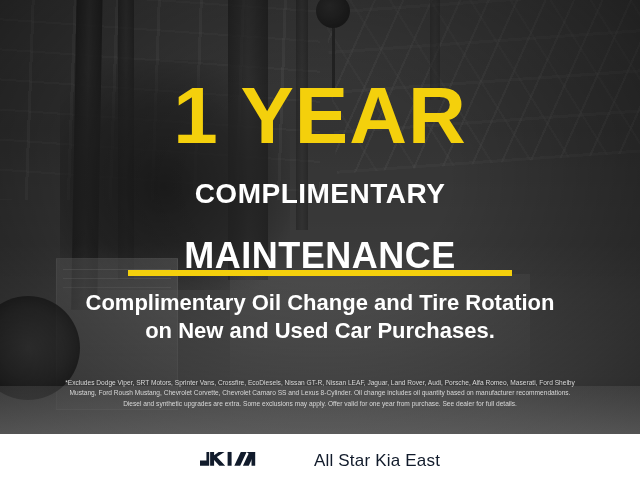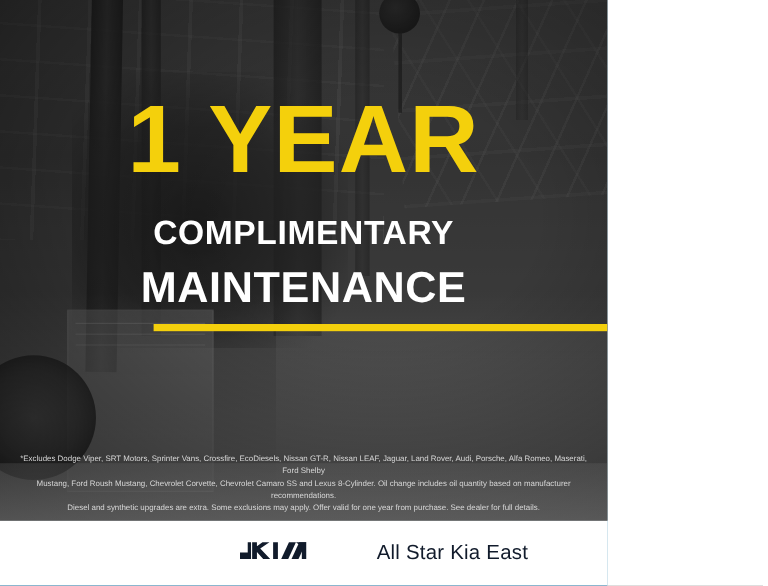--- a/index.html
+++ b/index.html
@@ -11,23 +11,23 @@
   body {
     width: 640px;
     height: 488px;
     overflow: hidden;
     font-family: "Liberation Sans", sans-serif;
     -webkit-font-smoothing: antialiased;
   }
 
   .banner {
     position: relative;
-    width: 506px;
+    width: 640px;
     height: 488px;
-    background: #0369a1;
+    background: #701a75;
     overflow: hidden;
   }
 
   
   .photo {
     position: absolute;
     left: 0;
     top: 0;
     width: 640px;
     height: 434px;
@@ -168,21 +168,21 @@
     font-size: 28px;
     line-height: 36px;
     font-weight: 700;
     letter-spacing: 0.5px;
     color: #ffffff;
     white-space: nowrap;
   }
   .headline-maintenance {
     position: absolute;
     left: 0; right: 0;
-    top: 222px;
+    top: 238px;
     font-size: 36px;
     line-height: 36px;
     font-weight: 700;
     letter-spacing: 0.5px;
     color: #ffffff;
     white-space: nowrap;
   }
 
   .divider {
     position: absolute;
@@ -266,20 +266,24 @@
   <div class="content">
 
     <div class="headline-year">1 YEAR</div>
 
     <div class="headline-complimentary">COMPLIMENTARY</div>
 
     <div class="headline-maintenance">MAINTENANCE</div>
 
     <div class="divider"></div>
 
+    <div class="subhead">
+      <span>Complimentary Oil Change and Tire Rotation</span>
+      <span>on New and Used Car Purchases.</span>
+    </div>
 
     <div class="disclaimer">
       <span>*Excludes Dodge Viper, SRT Motors, Sprinter Vans, Crossfire, EcoDiesels, Nissan GT-R, Nissan LEAF, Jaguar, Land Rover, Audi, Porsche, Alfa Romeo, Maserati, Ford Shelby</span>
       <span>Mustang, Ford Roush Mustang, Chevrolet Corvette, Chevrolet Camaro SS and Lexus 8-Cylinder. Oil change includes oil quantity based on manufacturer recommendations.</span>
       <span>Diesel and synthetic upgrades are extra. Some exclusions may apply. Offer valid for one year from purchase. See dealer for full details.</span>
     </div>
   </div>
 
   <div class="footer">
     <span class="kia-logo">

